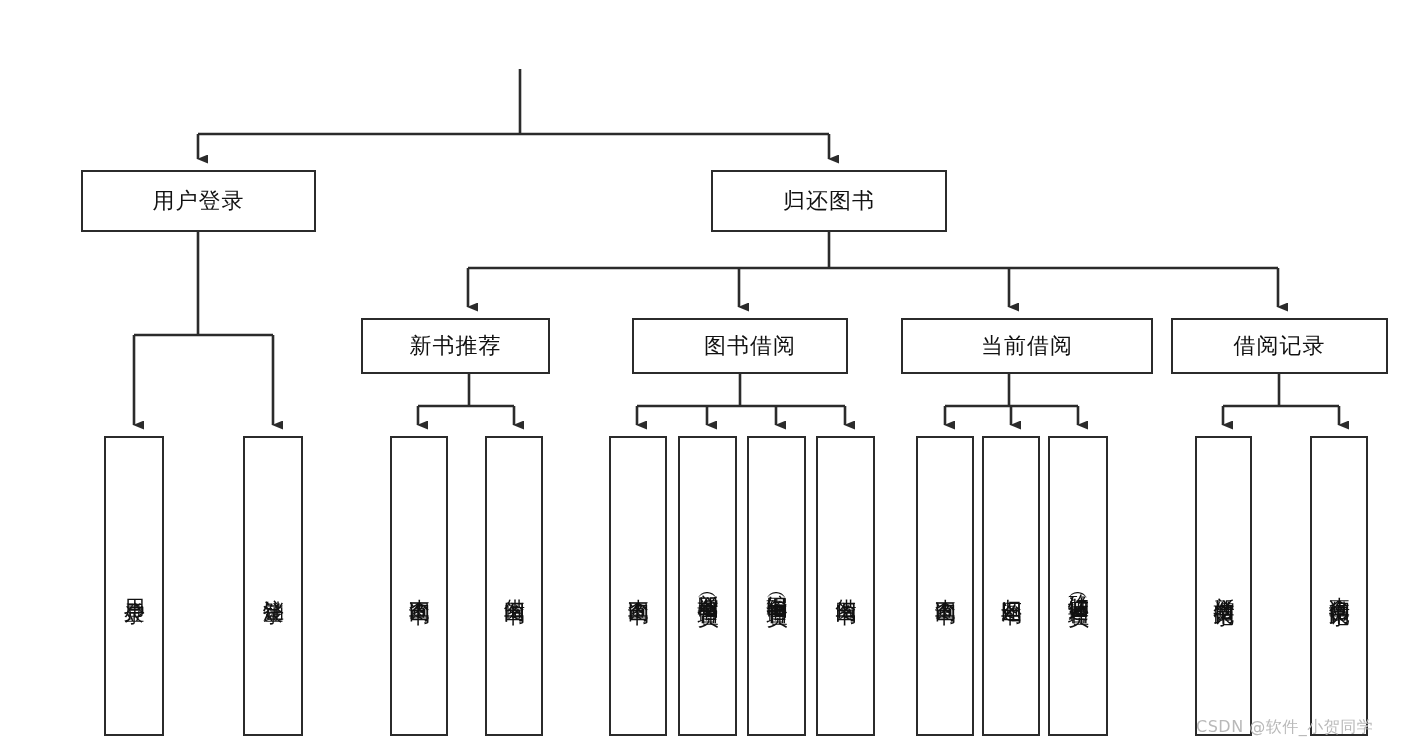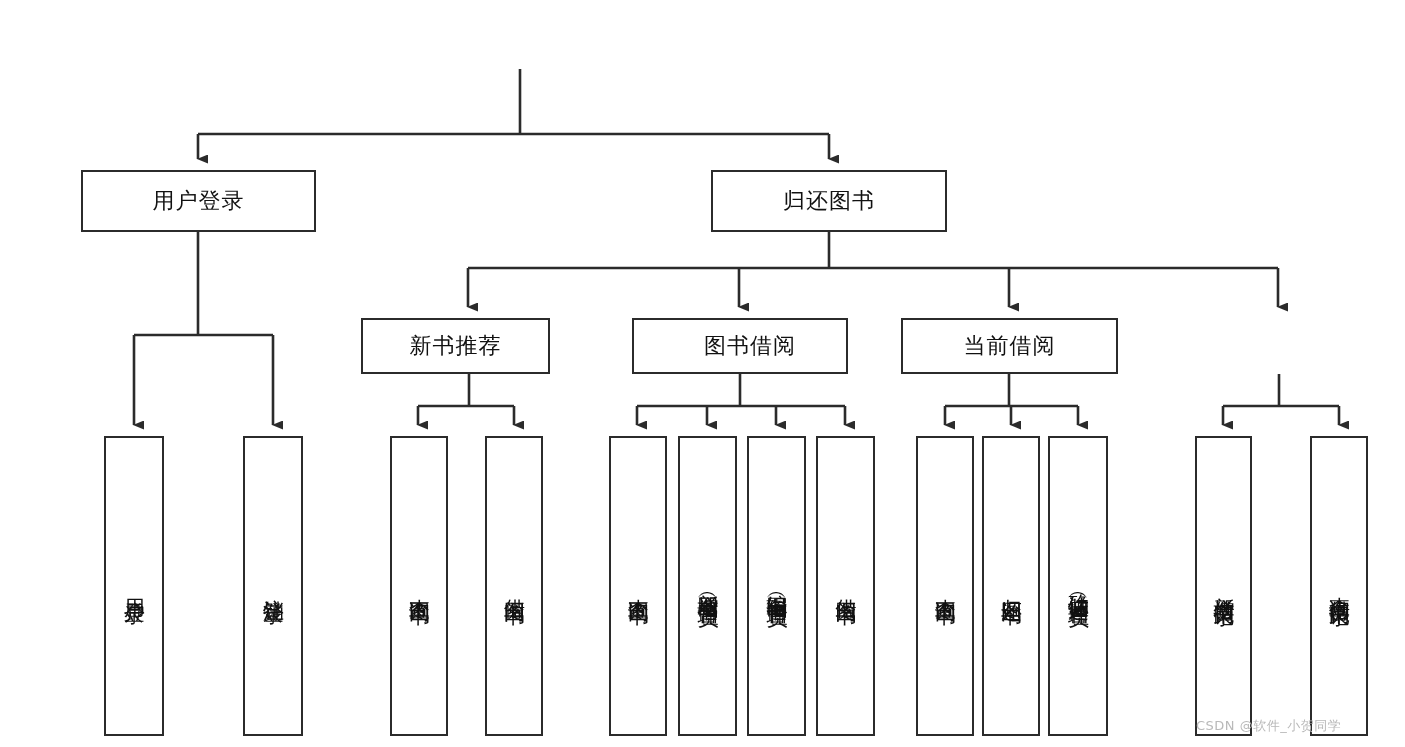--- a/index.html
+++ b/index.html
@@ -53,21 +53,21 @@
     padding: 6px 0;
     white-space: nowrap;
   }
   .node.vert .vtext {
     writing-mode: vertical-rl;
     text-orientation: upright;
     display: block;
   }
   .watermark {
     position: absolute;
-    font-size: 13px;
+    font-size: 16px;
     color: #b9b9b9;
     letter-spacing: 0.5px;
     white-space: nowrap;
     font-family: "DejaVu Sans", "Liberation Sans", sans-serif;
   }
 </style>
 </head>
 <body>
 
 <div id="canvas">
@@ -122,22 +122,25 @@
   <div class="node horiz" id="n-l2-1" style="left: 711px; top: 170px; width: 236px; height: 62px;">
     <span>归还图书</span>
   </div>
 
   <div class="node horiz" id="n-l3-0" style="left: 361px; top: 318px; width: 189px; height: 56px;">
     <span>新书推荐</span>
   </div>
   <div class="node horiz" id="n-l3-1" style="left: 632px; top: 318px; width: 216px; height: 56px; padding-left: 20px;">
     <span>图书借阅</span>
   </div>
-  <div class="node horiz" id="n-l3-2" style="left: 901px; top: 318px; width: 217px; height: 56px;">
+  <div class="node horiz" id="n-l3-2" style="left: 901px; top: 318px; width: 252px; height: 56px;">
     <span>当前借阅</span>
+  </div>
+  <div class="node horiz" id="n-l3-3" style="left: 1171px; top: 318px; width: 217px; height: 56px;">
+    <span>借阅记录</span>
   </div>
 
   <div class="node vert" id="n-leaf-0" style="left: 104px; top: 436px; width: 60px; height: 300px;">
     <span class="vtext">用户登录</span>
   </div>
   <div class="node vert" id="n-leaf-1" style="left: 243px; top: 436px; width: 60px; height: 300px;">
     <span class="vtext">注销登录</span>
   </div>
   <div class="node vert" id="n-leaf-2" style="left: 390px; top: 436px; width: 58px; height: 300px;">
     <span class="vtext">查询图书</span>

